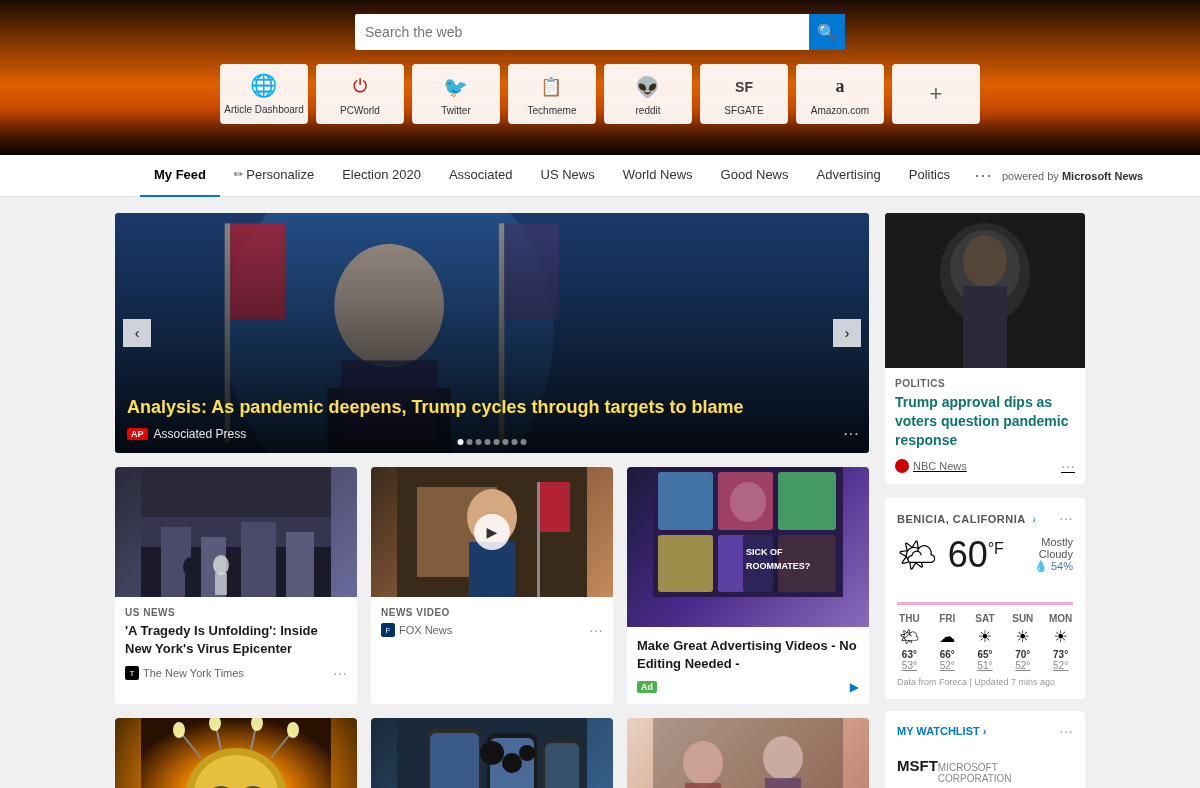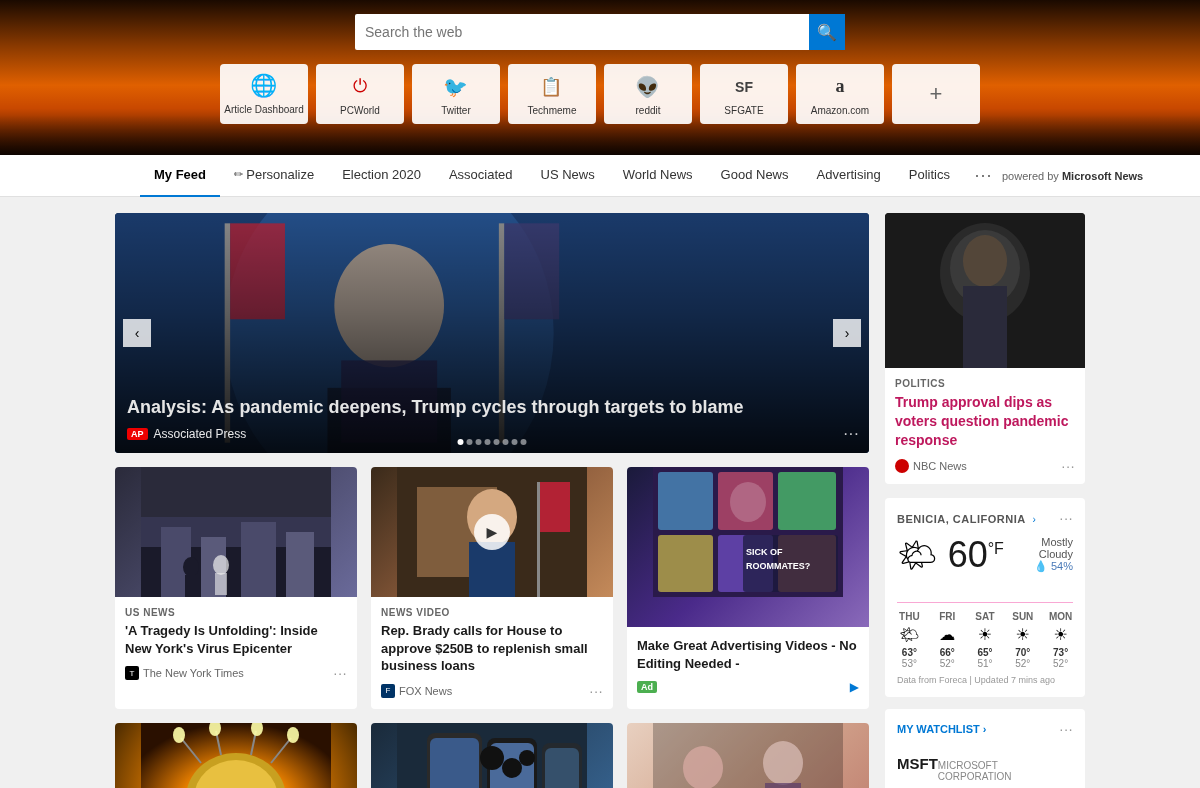--- a/index.html
+++ b/index.html
@@ -190,21 +190,21 @@
     .featured-prev { left: 8px; }
     .featured-next { right: 8px; }
     .featured-info {
       position: absolute;
       bottom: 0;
       left: 0; right: 0;
       padding: 12px;
       z-index: 2;
     }
     .featured-title {
-      color: #e5e5e5;
+      color: #fde047;
       font-size: 18px;
       font-weight: 700;
       line-height: 1.3;
       margin-bottom: 8px;
     }
     .featured-source {
       display: flex;
       align-items: center;
       gap: 6px;
     }
@@ -368,27 +368,28 @@
       font-weight: 700;
       color: #666;
       text-transform: uppercase;
       letter-spacing: 0.5px;
       margin-bottom: 4px;
     }
     .pc-title {
       font-size: 14px;
       font-weight: 600;
       line-height: 1.35;
-      color: #be185d;
+      color: #0f766e;
       margin-bottom: 8px;
     }
     .pc-footer {
       display: flex;
       align-items: center;
       justify-content: space-between;
+      text-decoration: underline;
     }
     .pc-source {
       display: flex;
       align-items: center;
       gap: 4px;
       font-size: 11px;
       color: #666;
     }
     .nbc-icon {
       width: 14px;
@@ -451,21 +452,21 @@
       text-align: right;
     }
     .weather-rain {
       font-size: 11px;
       color: #4a7ab8;
     }
     .weather-forecast {
       display: grid;
       grid-template-columns: repeat(5, 1fr);
       gap: 13px;
-      border-top: 1px solid #f9a8d4;
+      border-top: 3px solid #f9a8d4;
       padding-top: 8px;
       margin-top: 26px;
     }
     .forecast-day {
       text-align: center;
       font-size: 10px;
     }
     .forecast-day-name {
       color: #666;
       font-weight: 600;
@@ -474,20 +475,21 @@
     .forecast-icon {
       font-size: 16px;
       margin-bottom: 3px;
     }
     .forecast-temp-hi {
       color: #333;
       font-weight: 600;
     }
     .forecast-temp-lo {
       color: #888;
+      text-decoration: underline;
     }
     .weather-data-source {
       font-size: 9px;
       color: #999;
       margin-top: 6px;
     }
 
     
     .stocks-widget {
       background: white;
@@ -707,21 +709,20 @@
             <ellipse cx="95" cy="50" rx="25" ry="28" fill="#d4a880"></ellipse>
             <rect x="72" y="75" width="46" height="55" fill="#1a3a6a"></rect>
 
             <rect x="140" y="15" width="3" height="115" fill="#888"></rect>
             <rect x="143" y="15" width="30" height="50" fill="#b22234"></rect>
           </svg>
           <div class="video-play">▶</div>
         </div>
         <div class="news-card-body">
           <div class="nc-category">NEWS VIDEO</div>
-          <div class="nc-title">Rep. Brady calls for House to approve $250B to replenish small business loans</div>
           <div class="nc-footer">
             <div class="nc-source">
               <span class="nc-source-icon" style="background:#003366">F</span>
               <span>FOX News</span>
             </div>
             <span class="nc-more">···</span>
           </div>
         </div>
       </div>
 

